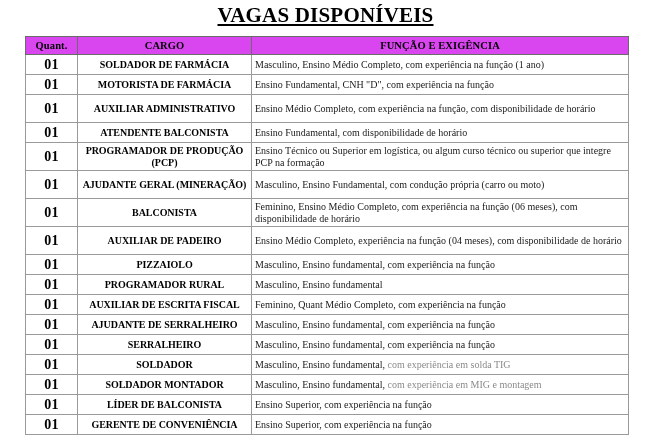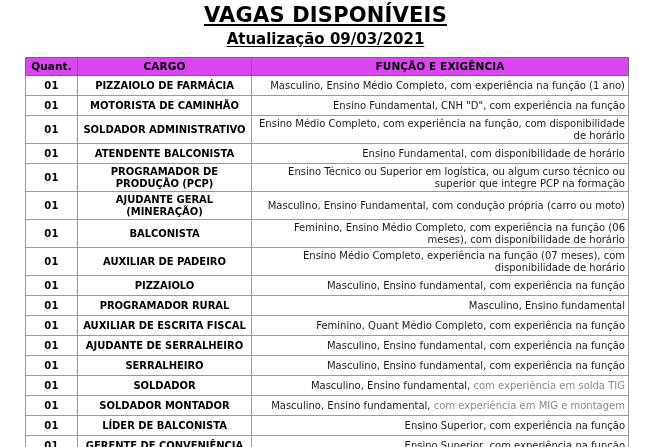--- a/index.html
+++ b/index.html
@@ -12,20 +12,21 @@
     height: 447px;
     overflow: hidden;
     font-family: "DejaVu Sans", "Liberation Sans", sans-serif;
     color: #000000;
   }
   .page {
     position: relative;
     width: 651px;
     height: 345px;
     box-sizing: border-box;
+    font-family: Liberation Serif, serif;
   }
 
   
   .titles {
     text-align: center;
     padding-top: 3px;
   }
   .main-title {
     font-size: 21px;
     font-weight: bold;
@@ -69,80 +70,79 @@
     font-size: 10.5px;
     font-weight: bold;
     text-align: center;
     height: 17px;
     line-height: 1.1;
     letter-spacing: 0.1px;
     border-color: #6b6b6b;
   }
   td.quant {
     text-align: center;
-    font-size: 10px;
+    font-size: 14px;
     font-weight: bold;
     letter-spacing: 0.2px;
   }
   td.cargo {
     text-align: center;
     font-size: 10px;
     font-weight: bold;
     line-height: 1.15;
     letter-spacing: -0.05px;
   }
   td.func {
-    text-align: right;
+    text-align: left;
     font-size: 10px;
     font-weight: normal;
     line-height: 1.18;
     color: #1a1a1a;
   }
   tr.r1 td { height: 19px; }
   tr.r2 td { height: 27px; }
   .muted { color: #8a8a8a; }
 </style>
 </head>
 <body>
 
 <div class="page">
 
   <div class="titles">
     <div class="main-title">VAGAS DISPONÍVEIS</div>
-    <div class="sub-title">Atualização 09/03/2021</div>
   </div>
 
   <div class="table-wrap">
     <table class="vagas">
       <colgroup>
         <col class="c-quant">
         <col class="c-cargo">
         <col class="c-func">
       </colgroup>
       <thead>
         <tr>
           <th>Quant.</th>
           <th>CARGO</th>
           <th>FUNÇÃO E EXIGÊNCIA</th>
         </tr>
       </thead>
       <tbody id="tbody">
           <tr class="r1">
             <td class="quant">01</td>
-            <td class="cargo">PIZZAIOLO DE FARMÁCIA</td>
+            <td class="cargo">SOLDADOR DE FARMÁCIA</td>
             <td class="func"><span>Masculino, Ensino Médio Completo, com experiência na função (1 ano)</span></td>
           </tr>
           <tr class="r1">
             <td class="quant">01</td>
-            <td class="cargo">MOTORISTA DE CAMINHÃO</td>
+            <td class="cargo">MOTORISTA DE FARMÁCIA</td>
             <td class="func"><span>Ensino Fundamental, CNH "D", com experiência na função</span></td>
           </tr>
           <tr class="r2">
             <td class="quant">01</td>
-            <td class="cargo">SOLDADOR ADMINISTRATIVO</td>
+            <td class="cargo">AUXILIAR ADMINISTRATIVO</td>
             <td class="func"><span>Ensino Médio Completo, com experiência na função, com disponibilidade de horário</span></td>
           </tr>
           <tr class="r1">
             <td class="quant">01</td>
             <td class="cargo">ATENDENTE BALCONISTA</td>
             <td class="func"><span>Ensino Fundamental, com disponibilidade de horário</span></td>
           </tr>
           <tr class="r2">
             <td class="quant">01</td>
             <td class="cargo">PROGRAMADOR DE PRODUÇÃO (PCP)</td>
@@ -154,21 +154,21 @@
             <td class="func"><span>Masculino, Ensino Fundamental, com condução própria (carro ou moto)</span></td>
           </tr>
           <tr class="r2">
             <td class="quant">01</td>
             <td class="cargo">BALCONISTA</td>
             <td class="func"><span>Feminino, Ensino Médio Completo, com experiência na função (06 meses), com disponibilidade de horário</span></td>
           </tr>
           <tr class="r2">
             <td class="quant">01</td>
             <td class="cargo">AUXILIAR DE PADEIRO</td>
-            <td class="func"><span>Ensino Médio Completo, experiência na função (07 meses), com disponibilidade de horário</span></td>
+            <td class="func"><span>Ensino Médio Completo, experiência na função (04 meses), com disponibilidade de horário</span></td>
           </tr>
           <tr class="r1">
             <td class="quant">01</td>
             <td class="cargo">PIZZAIOLO</td>
             <td class="func"><span>Masculino, Ensino fundamental, com experiência na função</span></td>
           </tr>
           <tr class="r1">
             <td class="quant">01</td>
             <td class="cargo">PROGRAMADOR RURAL</td>
             <td class="func"><span>Masculino, Ensino fundamental</span></td>

